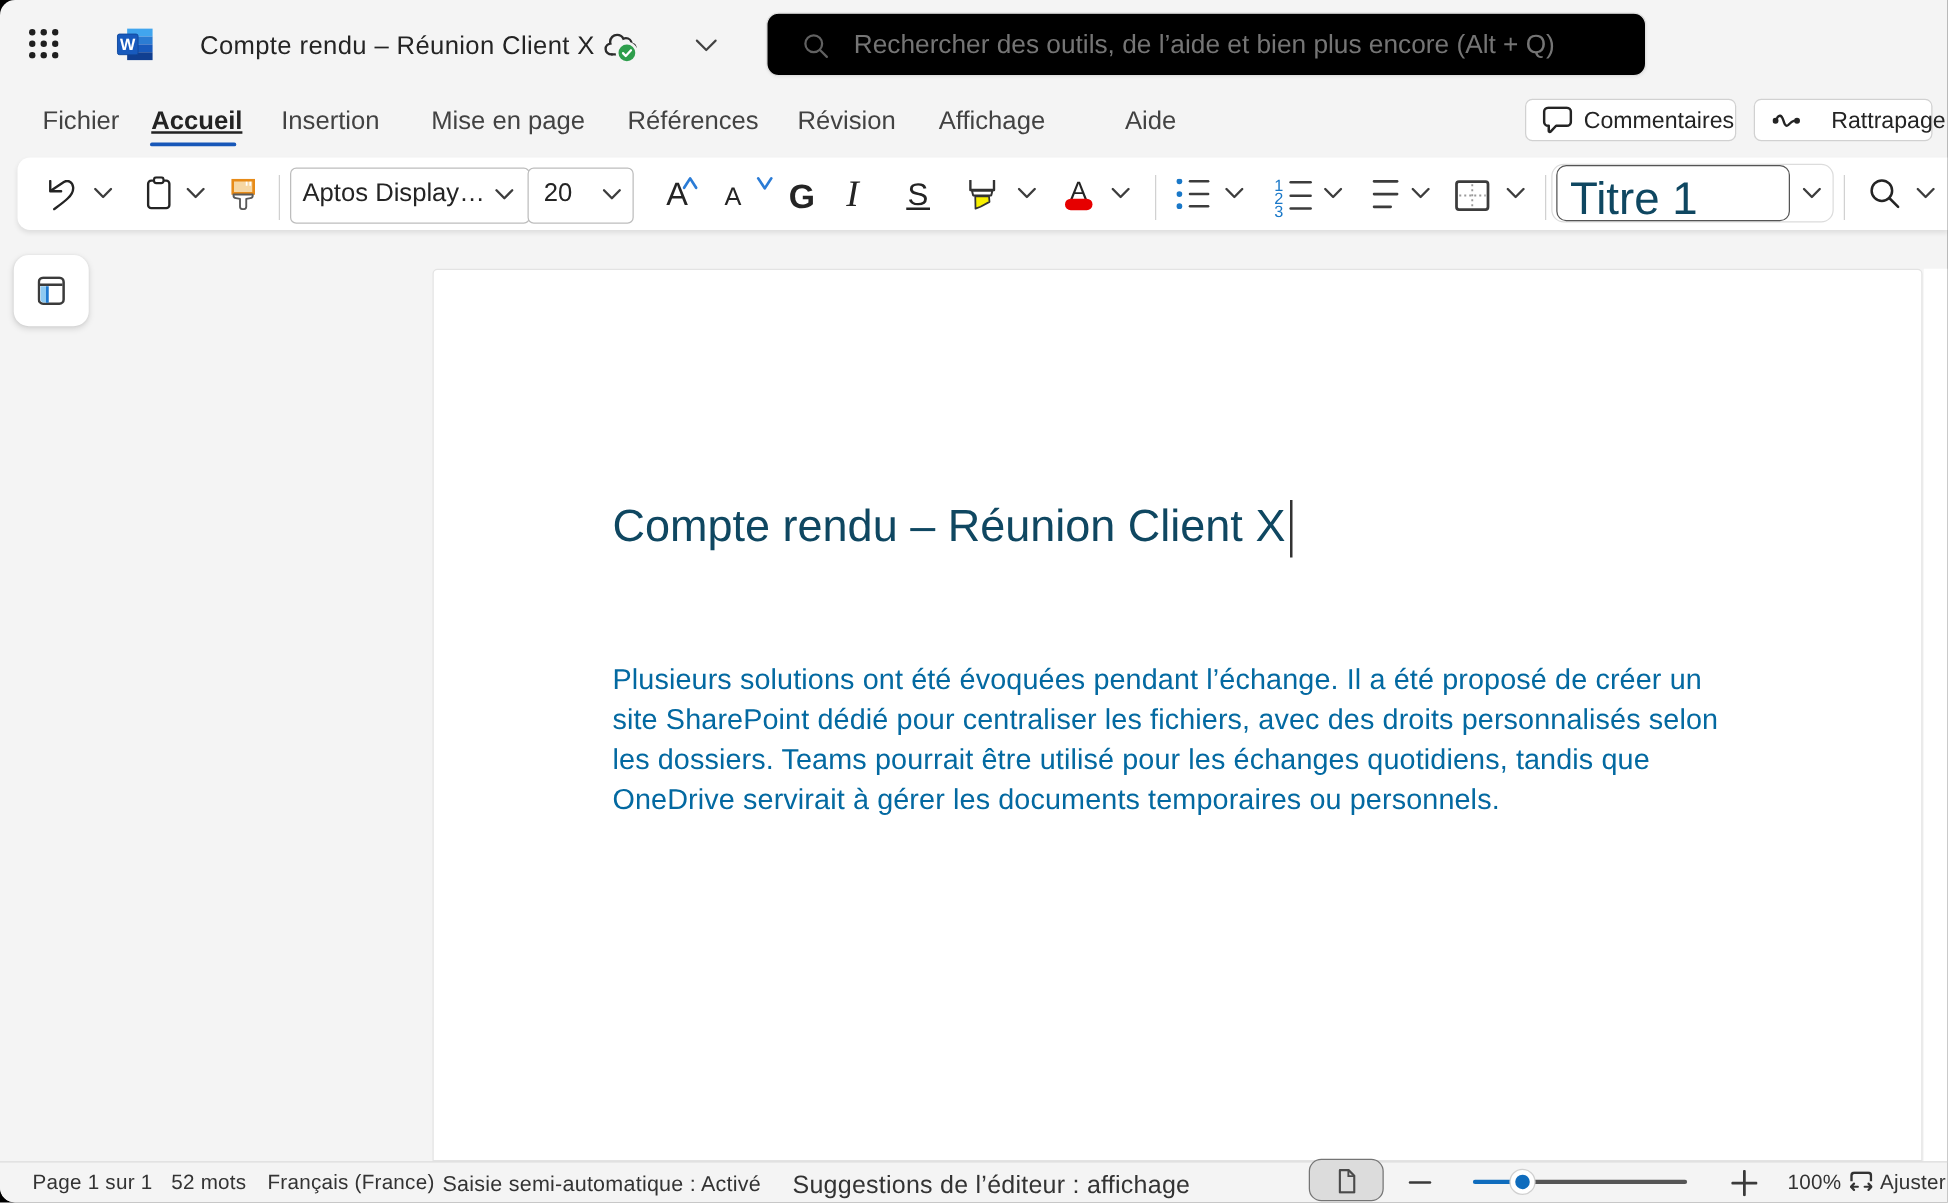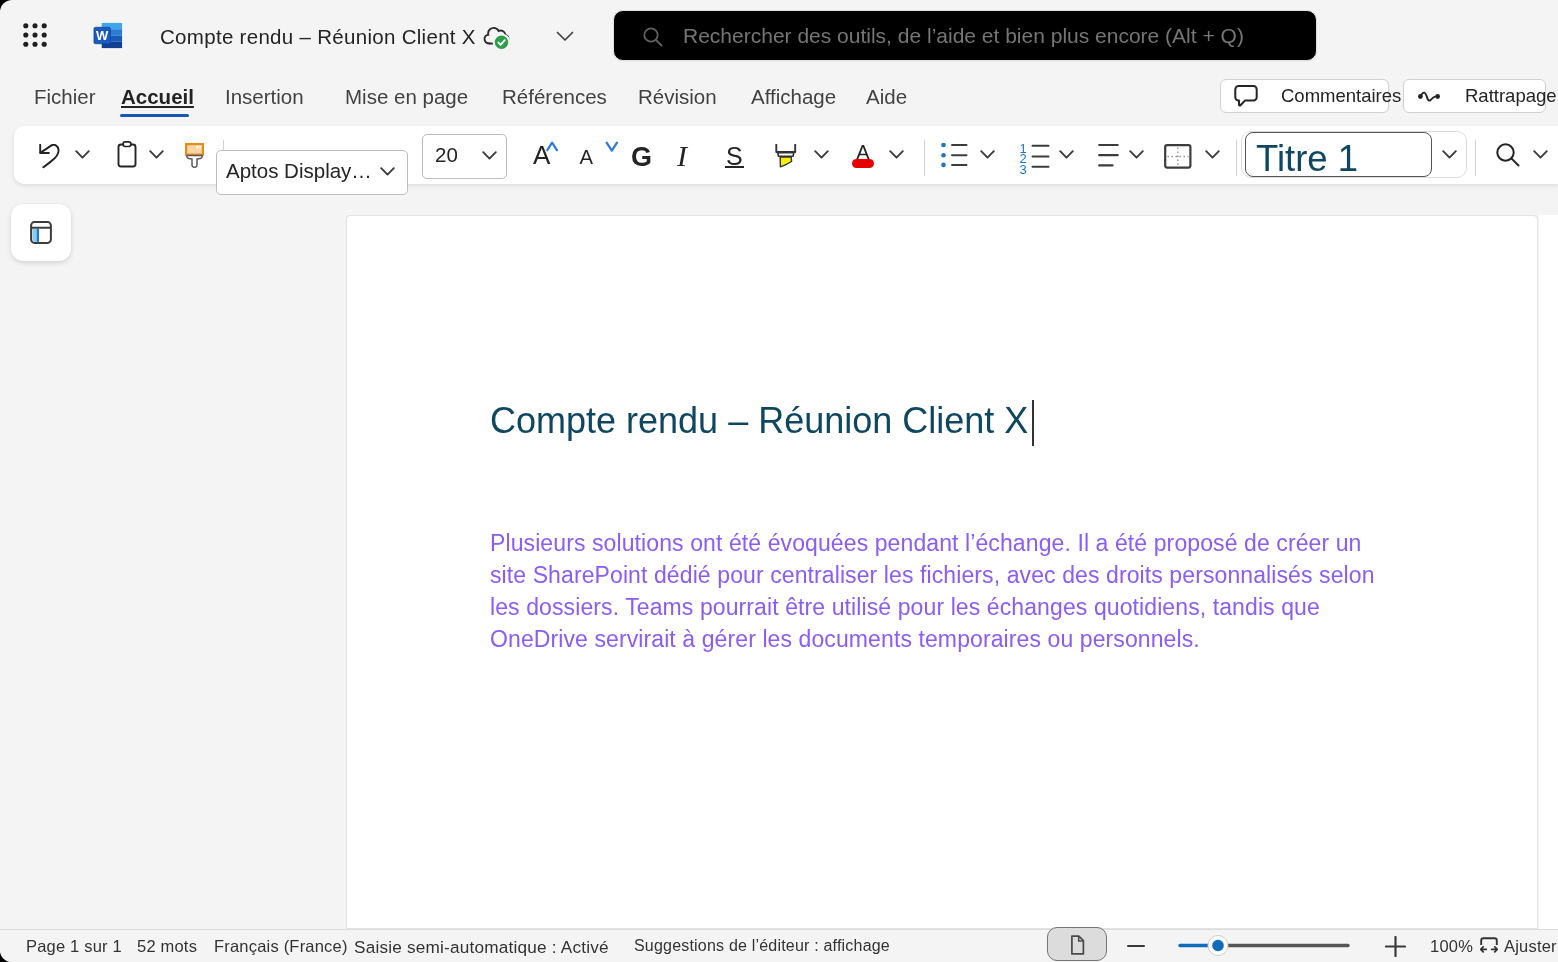--- a/index.html
+++ b/index.html
@@ -29,21 +29,21 @@
   .ribbon { position:absolute; left:14px; top:126px; width:1544px; height:58px; background:#fff;
     border-radius:10px 0 0 10px; box-shadow:0 2px 4px rgba(0,0,0,0.09); }
   .rdiv { position:absolute; top:14px; width:1px; height:36px; background:#d1d1d1; }
   .combo { position:absolute; top:8px; height:45px; border:1px solid #bdbdbd; border-radius:5px; background:#fff; }
 
   
   .page { position:absolute; left:346px; top:215px; width:1192px; height:714px;
     background:#fff; border:1px solid #e3e3e3; border-radius:4px 4px 0 0; }
   .doc-title { position:absolute; left:143px; top:181px; font-size:36px; line-height:48px; color:#0f4761; white-space:nowrap; }
   .cursor { position:absolute; left:685px; top:184px; width:2px; height:46px; background:#333; }
-  .para { position:absolute; left:143px; top:312px; font-size:23px; letter-spacing:0.1px; color:#8b5cf6; line-height:31.9px; white-space:nowrap; }
+  .para { position:absolute; left:143px; top:312px; font-size:23px; letter-spacing:0.1px; color:#0369a1; line-height:31.9px; white-space:nowrap; }
 
   .leftbtn { position:absolute; left:11px; top:204px; width:60px; height:57px; background:#fff;
     border-radius:12px; box-shadow:0 2px 5px rgba(0,0,0,0.13), 0 0 2px rgba(0,0,0,0.05); }
 
   
   .statusbar { position:absolute; left:0; bottom:0; width:1558px; height:33px; background:#f4f4f4;
     border-top:1px solid #dcdcdc; }
   .st { position:absolute; top:7px; font-size:16.5px; letter-spacing:0.2px; color:#333; white-space:nowrap; }
 </style>
 </head>
@@ -101,24 +101,24 @@
     <div class="search-ph">Rechercher des outils, de l’aide et bien plus encore (Alt&nbsp;+&nbsp;Q)</div>
   </div>
 
   <div class="tab" style="left:34px;text-align:center;">Fichier</div>
   <div class="tab sel" style="left:121px;">Accueil</div>
   <div class="tab" style="left:225px;">Insertion</div>
   <div class="tab" style="left:345px;">Mise en page</div>
   <div class="tab" style="left:502px;">Références</div>
   <div class="tab" style="left:638px;">Révision</div>
   <div class="tab" style="left:751px;">Affichage</div>
-  <div class="tab" style="left:866px;">Aide</div>
+  <div class="tab" style="left:900px;">Aide</div>
   <div class="tab-underline"></div>
 
-  <div class="pillbtn" style="left:1220px; width:169px;gap:14px;">
+  <div class="pillbtn" style="left:1220px; width:169px;">
     <span id="ic-comment" style="margin-left:13px;">
         <svg width="24" height="22" viewBox="0 0 24 22">
 <path d="M4.6 1.1 L19.4 1.1 C21.2 1.1 22.7 2.6 22.7 4.4 L22.7 12.3 C22.7 14.1 21.2 15.6 19.4 15.6 L10.9 15.6 L6.5 20.3 C5.9 20.9 5 20.5 5 19.7 L5 15.6 L4.6 15.6 C2.8 15.6 1.3 14.1 1.3 12.3 L1.3 4.4 C1.3 2.6 2.8 1.1 4.6 1.1 Z" fill="none" stroke="#242424" stroke-width="2" stroke-linejoin="round"></path>
 </svg>
       </span>
     <span style="margin-left:9px;">Commentaires</span>
   </div>
   <div class="pillbtn" style="left:1403px; width:143px;">
     <span id="ic-pulse" style="margin-left:14px;">
         <svg width="22" height="15" viewBox="0 0 22 15">
@@ -155,21 +155,21 @@
       </div>
     <div id="ic-paint" class="abs" style="left:171px; top:17px;">
         <svg width="19" height="25" viewBox="0 0 19 25">
 <rect x="1.1" y="1.1" width="16.8" height="10.6" fill="#f6d7a4" stroke="#e78b18" stroke-width="2.2"></rect>
 <path d="M12.3 2.4 L12.3 5.6 M15.2 2.4 L15.2 5.6" stroke="#fff" stroke-width="1.4"></path>
 <path d="M1.8 12.6 L17.2 12.6 L17.2 13.3 C17.2 14.4 16.4 15.3 15.3 15.5 L12 16.1 L12 22.3 C12 23.6 11 24.3 9.5 24.3 C8 24.3 7 23.6 7 22.3 L7 16.1 L3.7 15.5 C2.6 15.3 1.8 14.4 1.8 13.3 Z" fill="#fff" stroke="#5a5a5a" stroke-width="1.5" stroke-linejoin="round"></path>
 </svg>
       </div>
     <div class="rdiv" style="left:209px;"></div>
 
-    <div class="combo" style="left:202px; width:192px;margin-top:16px;">
+    <div class="combo" style="left:218px; width:192px;">
       <div class="abs" style="left:9px; top:8px; font-size:20.5px; color:#242424;">Aptos Display…</div>
       <div id="chev-font" class="abs" style="left:163px; top:16px;">
           <svg class="chev" width="15" height="9" viewBox="0 0 15 9">
             <path d="M1.2 1.2 L7.5 7.6 L13.8 1.2" fill="none" stroke="#3d3d3d" stroke-width="1.9" stroke-linecap="round" stroke-linejoin="round"></path>
           </svg>
         </div>
     </div>
     <div class="combo" style="left:408px; width:85px;">
       <div class="abs" style="left:12px; top:8px; font-size:20.5px; color:#242424;">20</div>
       <div id="chev-size" class="abs" style="left:59px; top:16px;">
@@ -333,21 +333,21 @@
     </div>
   </div>
 
   <div class="abs" style="left:1539px; top:215px; width:19px; height:714px; background:#fff;"></div>
 
   <div class="statusbar">
     <div class="st" style="left:26px;">Page 1 sur 1</div>
     <div class="st" style="left:137px;">52 mots</div>
     <div class="st" style="left:214px;">Français (France)</div>
     <div class="st" style="left:354px; font-size:17.2px;">Saisie semi-automatique&nbsp;: Activé</div>
-    <div class="st" style="left:634px; font-size:16px;">Suggestions de l’éditeur&nbsp;: affichage</div>
+    <div class="st" style="left:634px; font-size:20px;">Suggestions de l’éditeur&nbsp;: affichage</div>
 
     <div class="abs" style="left:1047px; top:-3px; width:60px; height:34px; background:#dcdcdc; border:1.5px solid #757575; border-radius:10px;"></div>
     <div id="ic-docpage" class="abs" style="left:1070px; top:5px;">
         <svg width="15" height="20" viewBox="0 0 15 20">
 <path d="M1.9 1.1 L8.9 1.1 L13.4 5.6 L13.4 18.9 L1.9 18.9 Z" fill="none" stroke="#4a4a4a" stroke-width="1.7" stroke-linejoin="round"></path>
 <path d="M8.7 1.4 L8.7 5.9 L13.2 5.9" fill="none" stroke="#4a4a4a" stroke-width="1.5"></path>
 </svg>
       </div>
     <div class="abs" style="left:1127px; top:14.7px; width:18px; height:2.2px; background:#3a3a3a; border-radius:1px;"></div>
     <div id="zoom-slider" class="abs" style="left:1178px; top:0;">

